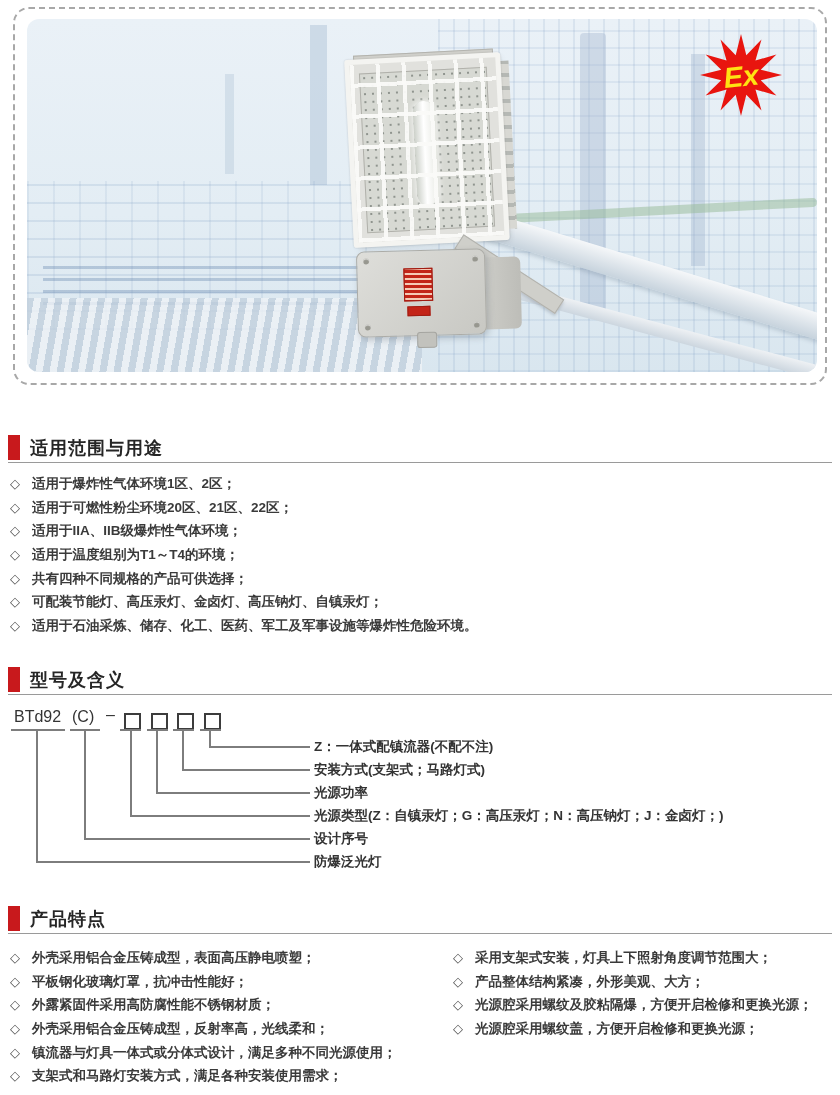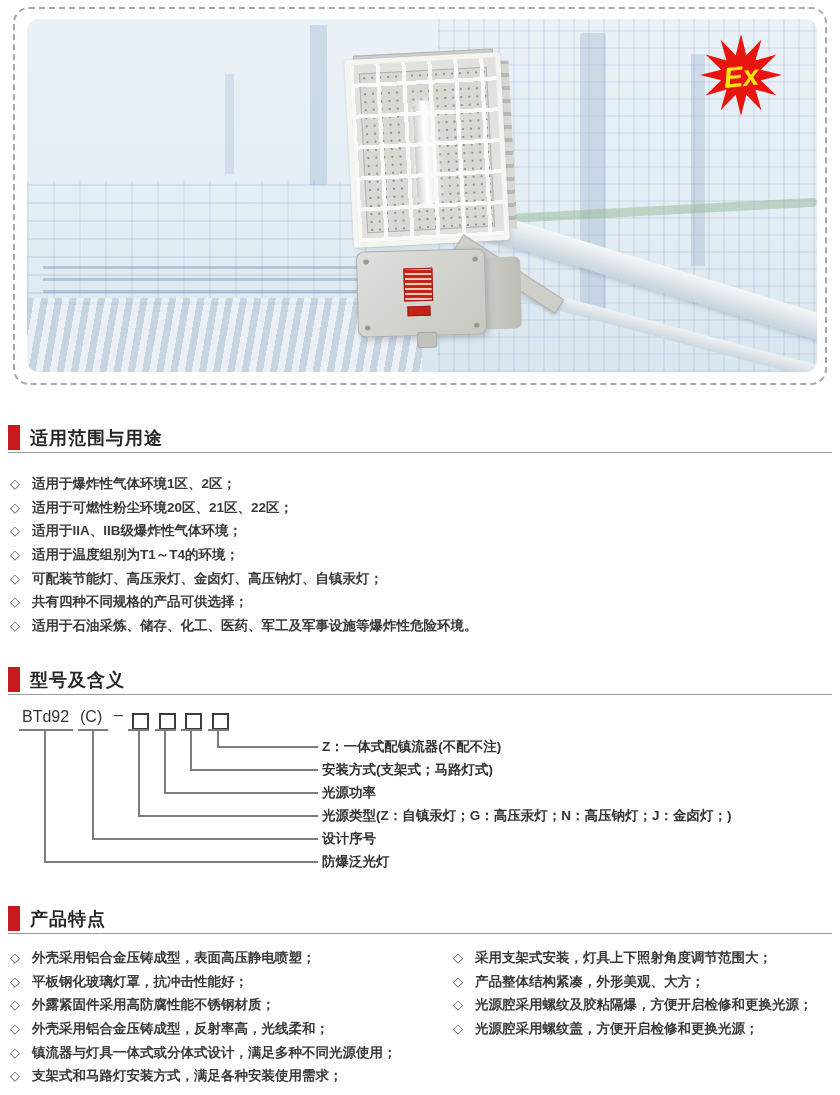--- a/index.html
+++ b/index.html
@@ -86,21 +86,21 @@
   .ex-logo{left:672px;top:14px;width:84px;height:84px;}
   .ex-text{font-weight:bold;font-style:italic;}
   
   .section-header{position:absolute;left:8px;width:824px;height:28px;border-bottom:1px solid #9a9a9a;}
   .red-bar{position:absolute;left:0;top:1px;width:12px;height:25px;}
   .section-title{position:absolute;left:22px;top:2px;font-size:18px;font-weight:bold;color:#262626;letter-spacing:1px;}
   .li{position:relative;height:23.7px;line-height:23.7px;font-size:13.5px;font-weight:600;color:#3a3a3a;white-space:nowrap;}
   .li .dia{display:inline-block;width:22px;color:#4a4a4a;font-size:13px;}
   #usage-list{position:absolute;left:10px;top:472px;width:824px;}
   
-  #model-diagram{position:absolute;left:12px;top:700px;width:676px;height:190px;text-decoration:underline;}
+  #model-diagram{position:absolute;left:4px;top:700px;width:676px;height:190px;text-decoration:underline;}
   #model-diagram .t{position:absolute;font-size:16px;color:#333;}
   .mbox{position:absolute;top:13px;width:13px;height:13px;border:2px solid #3c3c3c;background:#fff;}
   .hline,.vline{position:absolute;background:#7d7d7d;}
   .hline{height:2px;} .vline{width:2px;}
   .mlabel{position:absolute;left:310px;font-size:13.5px;font-weight:600;color:#333;line-height:16px;white-space:nowrap;}
   
   #features-left{position:absolute;left:10px;top:946px;width:436px;}
   #features-right{position:absolute;left:453px;top:946px;width:380px;}
 </style>
 </head>
@@ -139,21 +139,21 @@
     <div class="warn-label"></div>
     <div class="gland"></div>
   </div>
 
   <svg class="ex-logo" viewBox="0 0 82 82">
     <polygon fill="#e8150f" points="41,1 46.2,21.7 61,6.4 55.1,26.9 75.6,21 60.3,35.8 81,41 60.3,46.2 75.6,61 55.1,55.1 61,75.6 46.2,60.3 41,81 35.8,60.3 21,75.6 26.9,55.1 6.4,61 21.7,46.2 1,41 21.7,35.8 6.4,21 26.9,26.9 21,6.4 35.8,21.7"></polygon>
     <text class="ex-text" x="41" y="52" text-anchor="middle" font-size="28" fill="#ffe312" transform="rotate(-6 41 41)">Ex</text>
   </svg>
 </div>
 
-<div class="section-header" style="top:424px;text-align:center;">
+<div class="section-header" style="top:434px;text-align:center;">
   <div class="red-bar" style="background:#c8191c;"></div>
   <div class="section-title">适用范围与用途</div>
 </div>
 <div id="usage-list">
 
     <div class="li">
       <span class="dia">◇</span><span>适用于爆炸性气体环境1区、2区；</span>
     </div>
 
     <div class="li">
@@ -162,25 +162,25 @@
 
     <div class="li">
       <span class="dia">◇</span><span>适用于IIA、IIB级爆炸性气体环境；</span>
     </div>
 
     <div class="li">
       <span class="dia">◇</span><span>适用于温度组别为T1～T4的环境；</span>
     </div>
 
     <div class="li">
+      <span class="dia">◇</span><span>共有四种不同规格的产品可供选择；</span>
+    </div>
+
+    <div class="li">
       <span class="dia">◇</span><span>可配装节能灯、高压汞灯、金卤灯、高压钠灯、自镇汞灯；</span>
-    </div>
-
-    <div class="li">
-      <span class="dia">◇</span><span>共有四种不同规格的产品可供选择；</span>
     </div>
 
     <div class="li">
       <span class="dia">◇</span><span>适用于石油采炼、储存、化工、医药、军工及军事设施等爆炸性危险环境。</span>
     </div>
   </div>
 
 <div class="section-header" style="top:666px;">
   <div class="red-bar" style="background:#c8191c;"></div>
   <div class="section-title">型号及含义</div>

